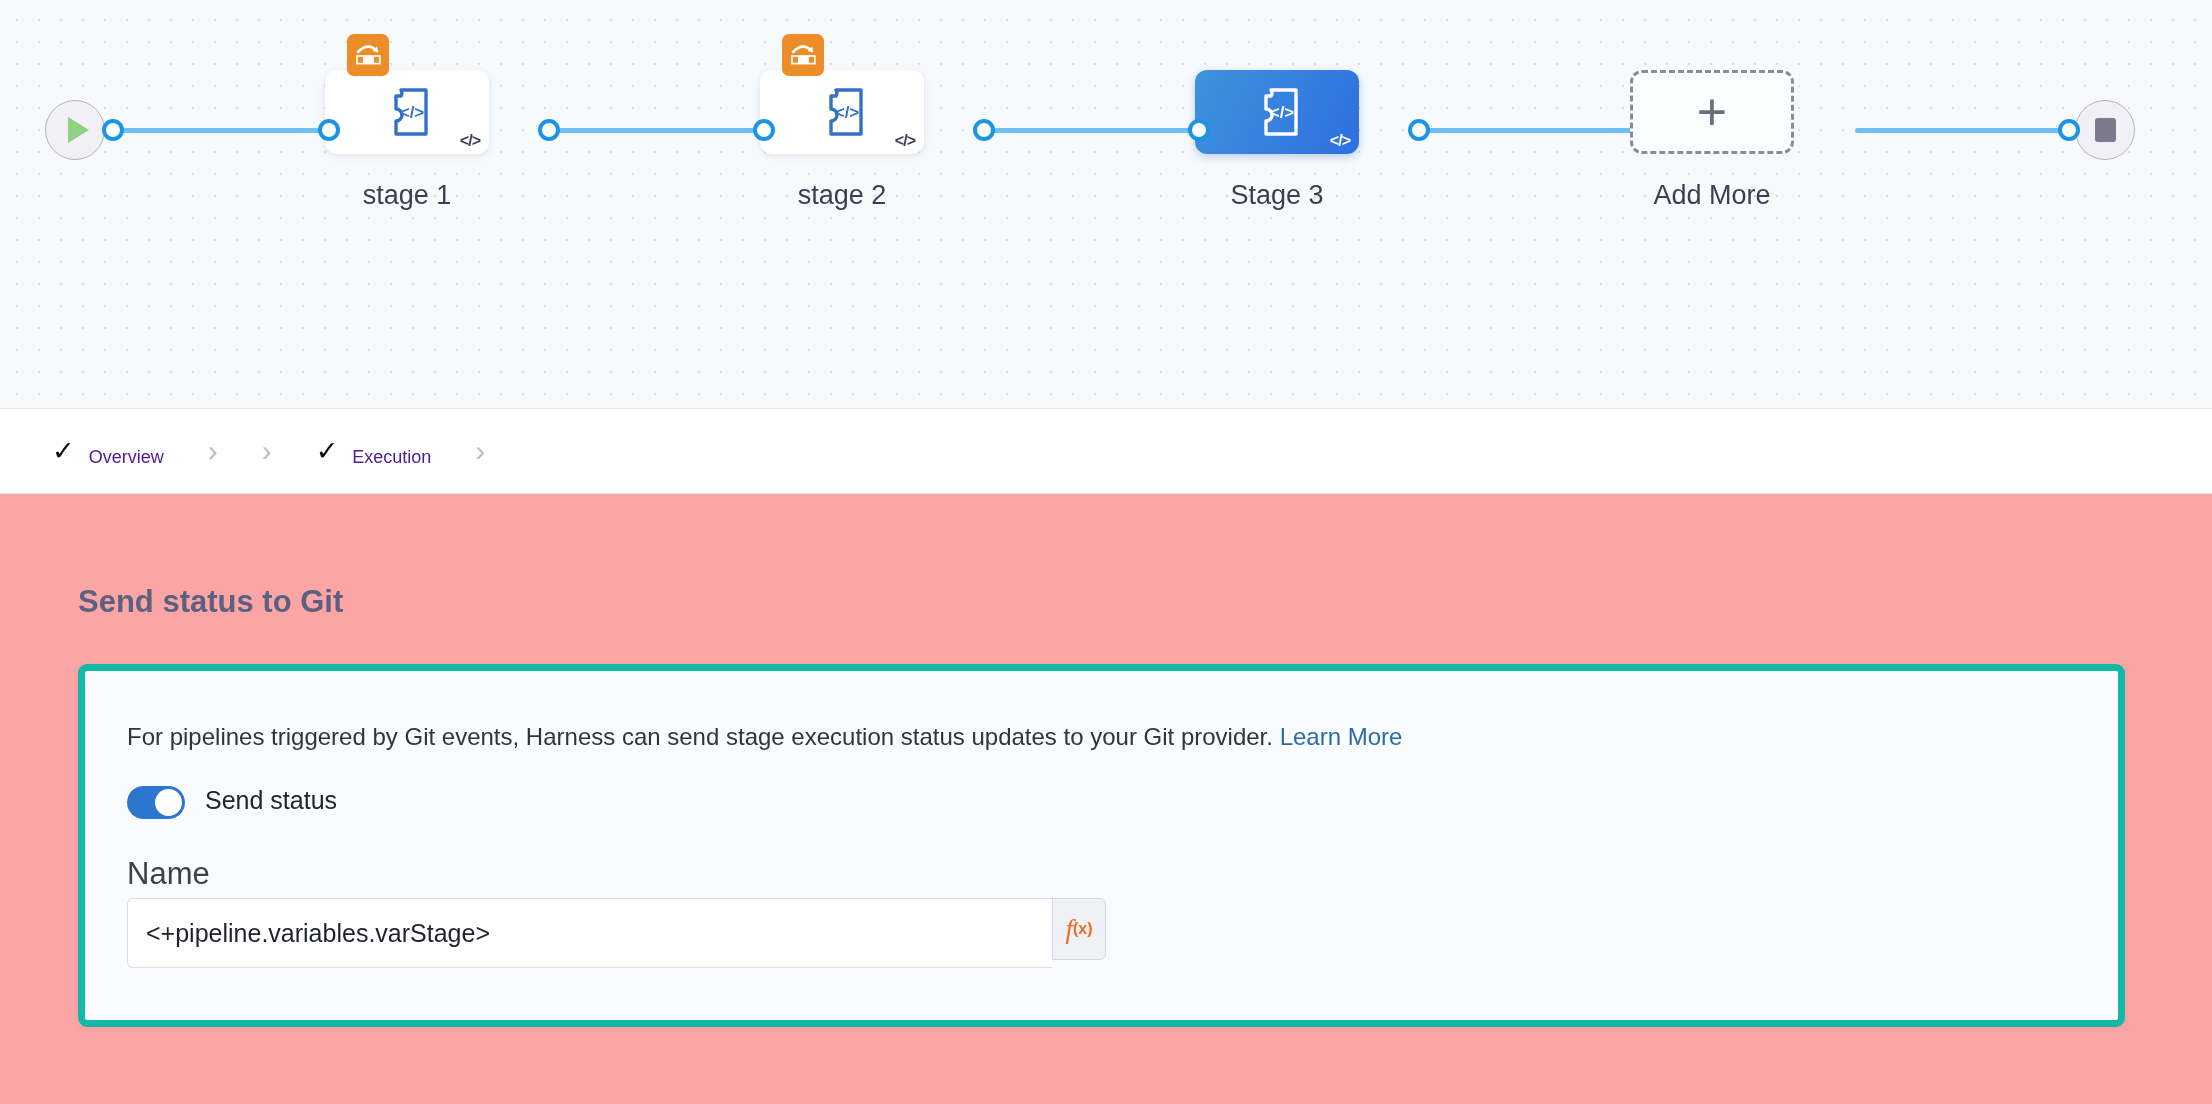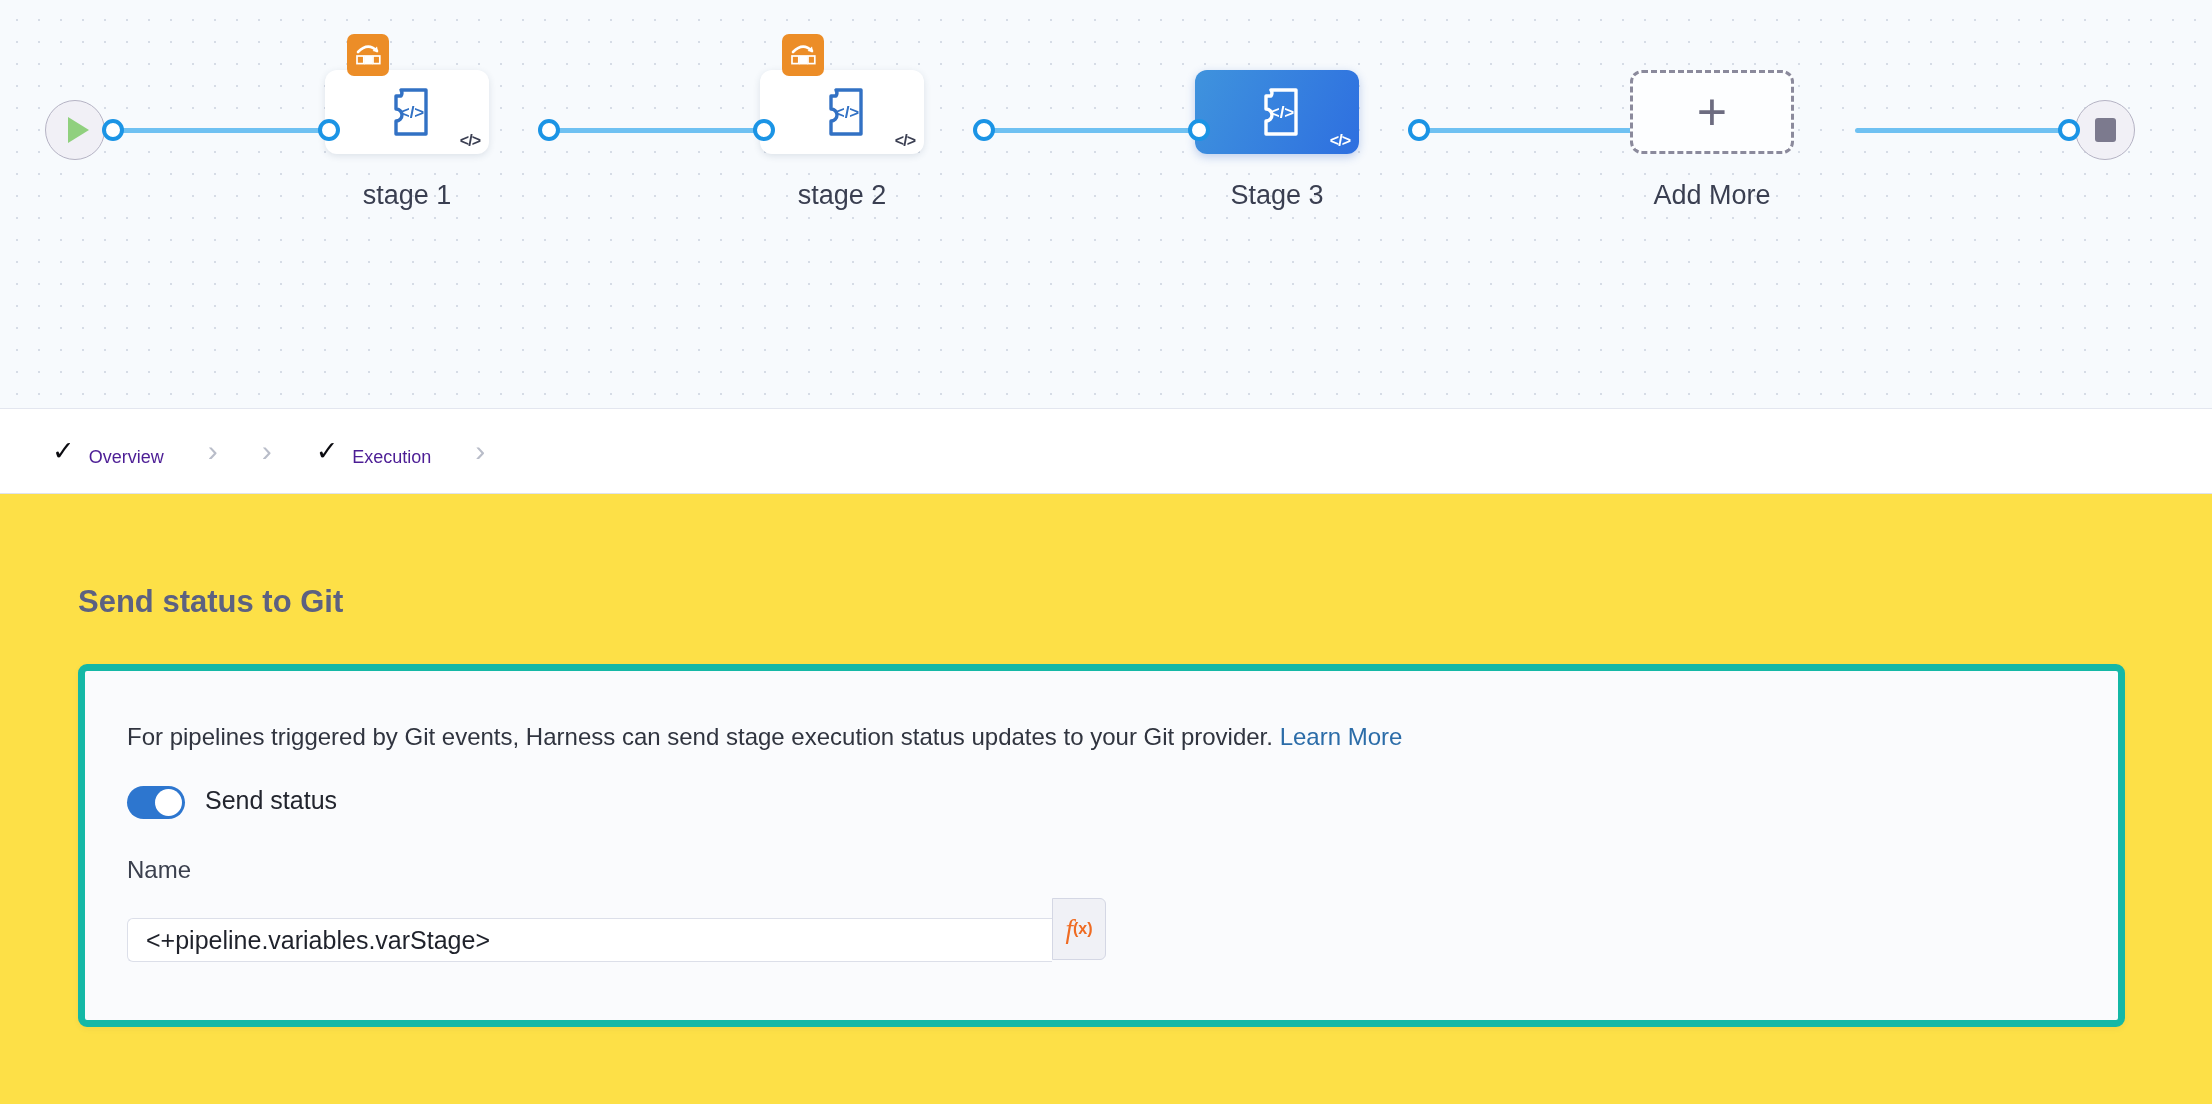--- a/index.html
+++ b/index.html
@@ -149,21 +149,21 @@
     font-size: 30px; color: #b9bdc9; font-weight: 300;
     padding: 0 22px;
     user-select: none;
   }
   .chk { font-size: 27px; color: #0b0b10; line-height: 1; }
 
   
   .content {
     position: absolute; left: 0; top: 494px;
     width: 2212px; height: 610px;
-    background: #fde047;
+    background: #fca5a5;
   }
   .section-title {
     position: absolute; left: 78px; top: 90px;
     font-size: 31px; font-weight: 700; color: #5c6181;
   }
   .card {
     position: absolute;
     left: 78px; top: 170px;
     width: 2047px; height: 363px;
     background: #fafbfd;
@@ -192,38 +192,37 @@
   }
   .toggle .knob {
     position: absolute; right: 3px; top: 3px;
     width: 27px; height: 27px;
     border-radius: 50%; background: #fff;
   }
   .toggle-label { font-size: 25px; color: #22252e; }
 
   .field-label {
     position: absolute; left: 42px; top: 185px;
-    font-size: 24px; color: #3b404e;
+    font-size: 31px; color: #3b404e;
   }
   .field-row {
     position: absolute; left: 42px; top: 227px;
     display: flex; align-items: stretch;
   }
   .text-input {
-    width: 925px; height: 44px;
+    width: 925px; height: 70px;
     border: 1px solid #dcdfe9;
     border-right: none;
     border-radius: 6px 0 0 6px;
     background: #fff;
     font-size: 25px;
     color: #1f222b;
     padding: 5px 18px;
     font-family: "Liberation Sans", sans-serif;
     outline: none;
-    margin-top: 20px;
   }
   .fx-btn {
     width: 54px; height: 62px;
     border: 1px solid #d4d7e4;
     border-radius: 0 6px 6px 0;
     background: #f0f1f6;
     display: flex; align-items: center; justify-content: center;
     color: #ef6b22;
     cursor: pointer;
   }

